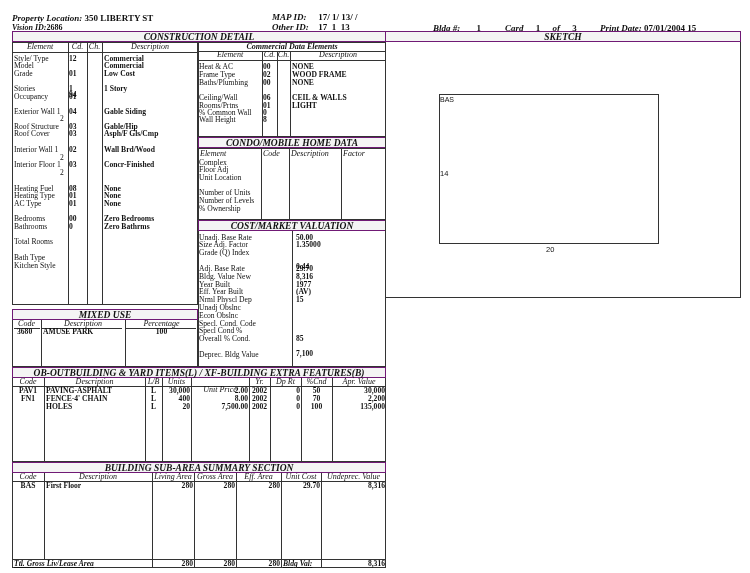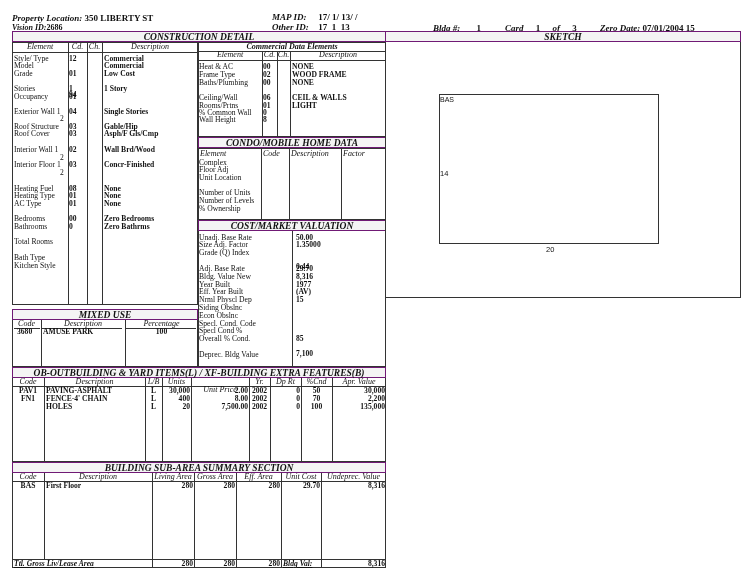--- a/index.html
+++ b/index.html
@@ -43,21 +43,21 @@
   <span class="lab">Bldg #:</span>
   <span style="margin-left:14px;">1</span>
 </div>
 <div class="abs hdr" style="left:505px;top:24px;">
   <span class="lab">Card</span>
   <span style="margin-left:10px;">1</span>
   <span class="lab" style="margin-left:10px;">of</span>
   <span style="margin-left:10px;">3</span>
 </div>
 <div class="abs hdr" style="left:600px;top:24px;">
-  <span class="lab">Zero Date:</span>
+  <span class="lab">Print Date:</span>
   <span>07/01/2004 15</span>
 </div>
 
 <div class="bar" style="left:12px;top:31px;width:374px;">CONSTRUCTION DETAIL</div>
 
 <div class="box" style="left:12px;top:42px;width:186px;height:263px;"></div>
 <div class="hl" style="left:12px;top:52px;width:186px;"></div>
 <div class="vl" style="left:68px;top:42px;height:263px;"></div>
 <div class="vl" style="left:87px;top:42px;height:263px;"></div>
 <div class="vl" style="left:102px;top:42px;height:263px;"></div>
@@ -82,21 +82,21 @@
 
   <div class="t" style="left:14px;top:85px;">Stories</div>
   <div class="tb" style="left:69px;top:85px;">1</div>
   <div class="tb" style="left:104px;top:85px;">1 Story</div>
 
   <div class="t" style="left:14px;top:93px;">Occupancy</div>
   <div class="tb" style="left:69px;top:93px;">01</div>
 
   <div class="t" style="left:14px;top:108px;">Exterior Wall 1</div>
   <div class="tb" style="left:69px;top:108px;">04</div>
-  <div class="tb" style="left:104px;top:108px;">Single Stories</div>
+  <div class="tb" style="left:104px;top:108px;">Gable Siding</div>
   <div class="t" style="left:60px;top:115px;">2</div>
 
   <div class="t" style="left:14px;top:123px;">Roof Structure</div>
   <div class="tb" style="left:69px;top:123px;">03</div>
   <div class="tb" style="left:104px;top:123px;">Gable/Hip</div>
 
   <div class="t" style="left:14px;top:130px;">Roof Cover</div>
   <div class="tb" style="left:69px;top:130px;">03</div>
   <div class="tb" style="left:104px;top:130px;">Asph/F Gls/Cmp</div>
 
@@ -200,21 +200,21 @@
   <div class="t" style="left:199px;top:265px;">Adj. Base Rate</div>
   <div class="tb" style="left:296px;top:265px;">29.70</div>
   <div class="t" style="left:199px;top:273px;">Bldg. Value New</div>
   <div class="tb" style="left:296px;top:273px;">8,316</div>
   <div class="t" style="left:199px;top:281px;">Year Built</div>
   <div class="tb" style="left:296px;top:281px;">1977</div>
   <div class="t" style="left:199px;top:288px;">Eff. Year Built</div>
   <div class="tb" style="left:296px;top:288px;">(AV)</div>
   <div class="t" style="left:199px;top:296px;">Nrml Physcl Dep</div>
   <div class="tb" style="left:296px;top:296px;">15</div>
-  <div class="t" style="left:199px;top:304px;">Siding Obslnc</div>
+  <div class="t" style="left:199px;top:304px;">Unadj Obslnc</div>
   <div class="t" style="left:199px;top:312px;">Econ Obslnc</div>
   <div class="t" style="left:199px;top:320px;">Specl. Cond. Code</div>
   <div class="t" style="left:199px;top:327px;">Specl Cond %</div>
   <div class="t" style="left:199px;top:335px;">Overall % Cond.</div>
   <div class="tb" style="left:296px;top:335px;">85</div>
   <div class="t" style="left:199px;top:351px;">Deprec. Bldg Value</div>
   <div class="tb" style="left:296px;top:350px;">7,100</div>
 </div>
 
 <div class="bar" style="left:12px;top:309px;width:186px;">MIXED USE</div>

